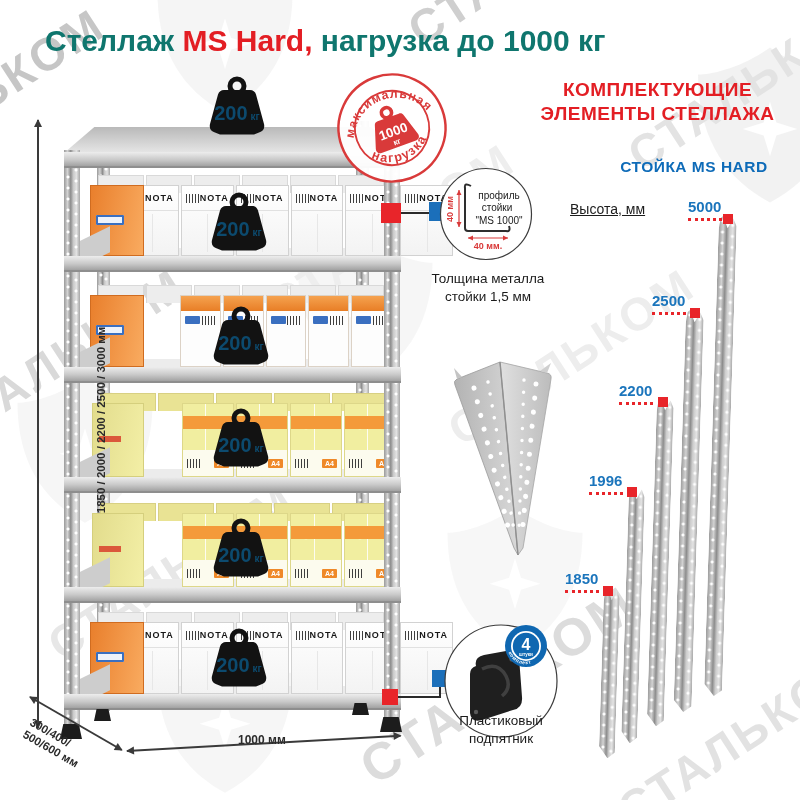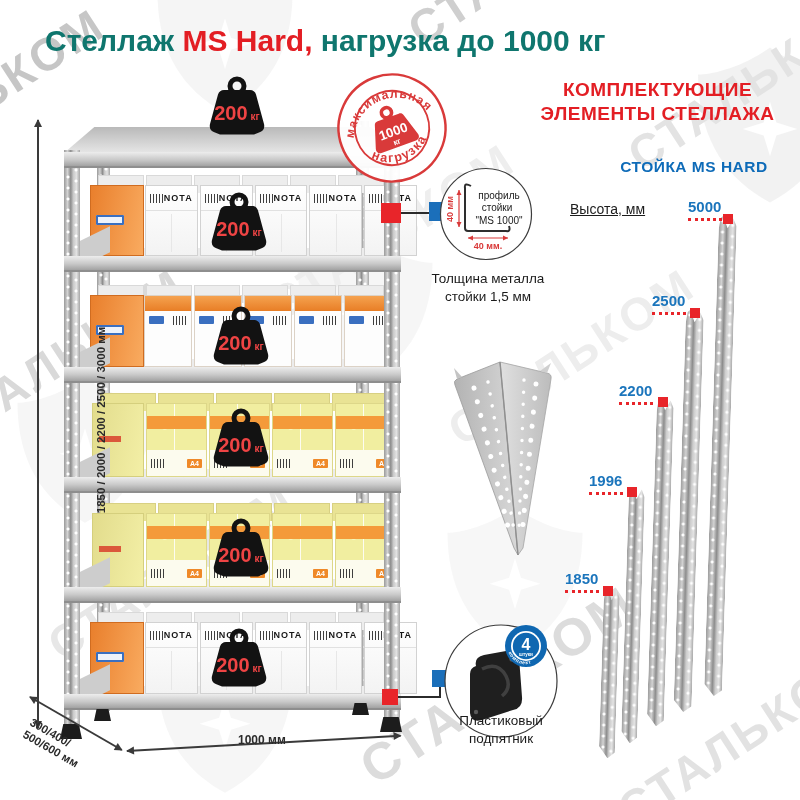--- a/index.html
+++ b/index.html
@@ -40,21 +40,21 @@
   .topsurf{position:absolute;left:4px;top:12px;width:337px;height:26px;
     background:linear-gradient(180deg,#b9b9b9,#e6e6e6);clip-path:polygon(9% 0,91% 0,100% 100%,0 100%);}
   .sidepanel{position:absolute;width:44px;height:26px;background:#cdcdcd;transform:skewY(-26deg);}
   .foot{position:absolute;background:#1c1c1c;clip-path:polygon(15% 0,85% 0,100% 100%,0 100%);}
 
   
   .boxrow{position:absolute;}
   .backrow{position:absolute;top:0;left:8px;right:8px;height:18px;display:flex;gap:2px;}
   .backrow .bbox{flex:1;background:#ededed;border:1px solid #d9d9d9;border-bottom:none;}
   .backrow.yb .bbox{background:#e9e394;border-color:#d8d083;}
-  .frontrow{position:absolute;top:10px;bottom:0;left:0;right:0;display:flex;gap:2px;}
+  .frontrow{position:absolute;top:10px;bottom:0;left:0;right:0;display:flex;gap:2px;padding-left:36px;}
   .frontrow.shift{left:54px;}
   .nbox{flex:1;background:linear-gradient(180deg,#ffffff,#f3f3f3);border:1px solid #d2d2d2;position:relative;}
   .nbox::after{content:'';position:absolute;left:50%;top:28px;bottom:3px;width:1px;background:#e7e7e7;}
   .lid{height:24px;border-bottom:1px solid #e1e1e1;display:flex;align-items:center;
        justify-content:space-between;padding:0 4px;}
   .bc{width:14px;height:9px;background:repeating-linear-gradient(90deg,#3f3f3f 0 1px,transparent 1px 3px);}
   .notatxt{font-size:9px;font-weight:bold;letter-spacing:1px;color:#161616;}
   .obox{flex:1;background:#fdfdfd;border:1px solid #dcd2c6;position:relative;}
   .oband{height:15px;background:linear-gradient(180deg,#f5a24f,#e87e26);}
   .ochip{position:absolute;left:4px;top:20px;width:15px;height:8px;background:#3a6fc0;border-radius:1px;}
@@ -69,21 +69,21 @@
   .wedge{position:absolute;left:0;top:10px;bottom:0;width:52px;
     background:linear-gradient(100deg,#e97f2c,#f9ab60);border:1px solid #d06c20;}
   .wedge .wlabel{position:absolute;left:5px;top:42%;width:28px;height:10px;background:#eef3fb;
     border-radius:1px;box-shadow:inset 0 0 0 2px #3a6fc0;}
   .ywedge{position:absolute;left:0;top:10px;bottom:0;width:50px;
     background:linear-gradient(100deg,#e2dc8c,#f3efa6);border:1px solid #d5cf7d;}
   .ywedge .rmark{position:absolute;left:6px;top:45%;width:22px;height:6px;background:#d8402a;opacity:.85;}
 
   
   .weight{position:absolute;width:86px;height:60px;}
-  .wtext{position:absolute;top:26px;left:0;width:100%;text-align:center;color:#ef4444;white-space:nowrap;}
+  .wtext{position:absolute;top:26px;left:0;width:100%;text-align:center;color:#0c4a6e;white-space:nowrap;}
   .wval{font-size:20px;font-weight:bold;}
   .wunit{font-size:10px;font-weight:bold;margin-left:3px;}
 
   
   .stamp{position:absolute;left:336px;top:72px;width:112px;height:112px;transform:rotate(-20deg);}
 
   
   .sqr{position:absolute;background:#e8252a;}
   .sqb{position:absolute;background:#1b6fba;}
   .cline{position:absolute;background:#2b2b2b;}

